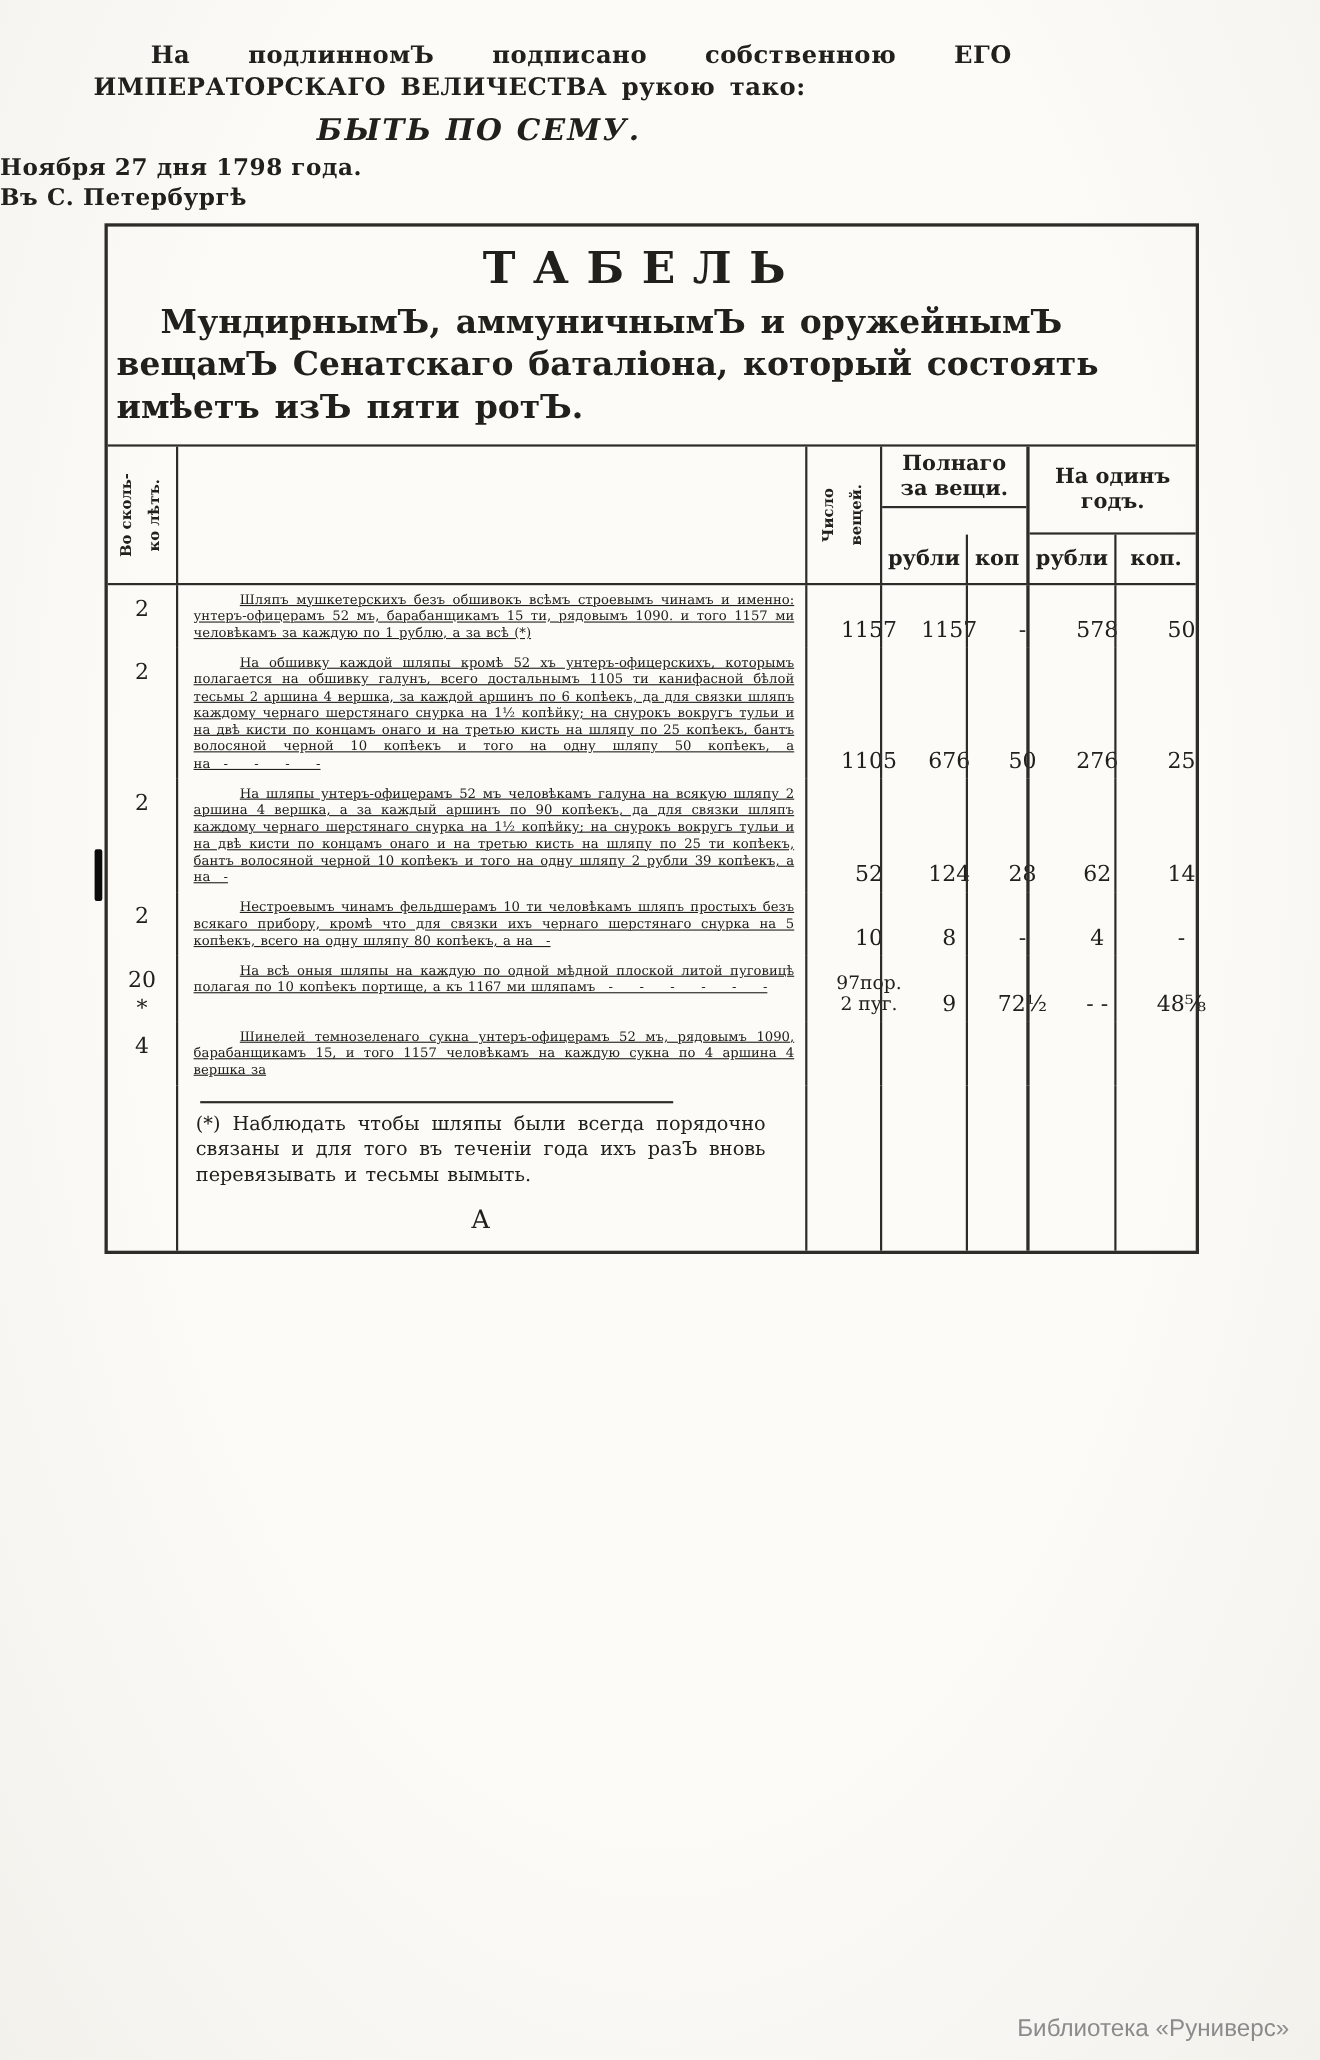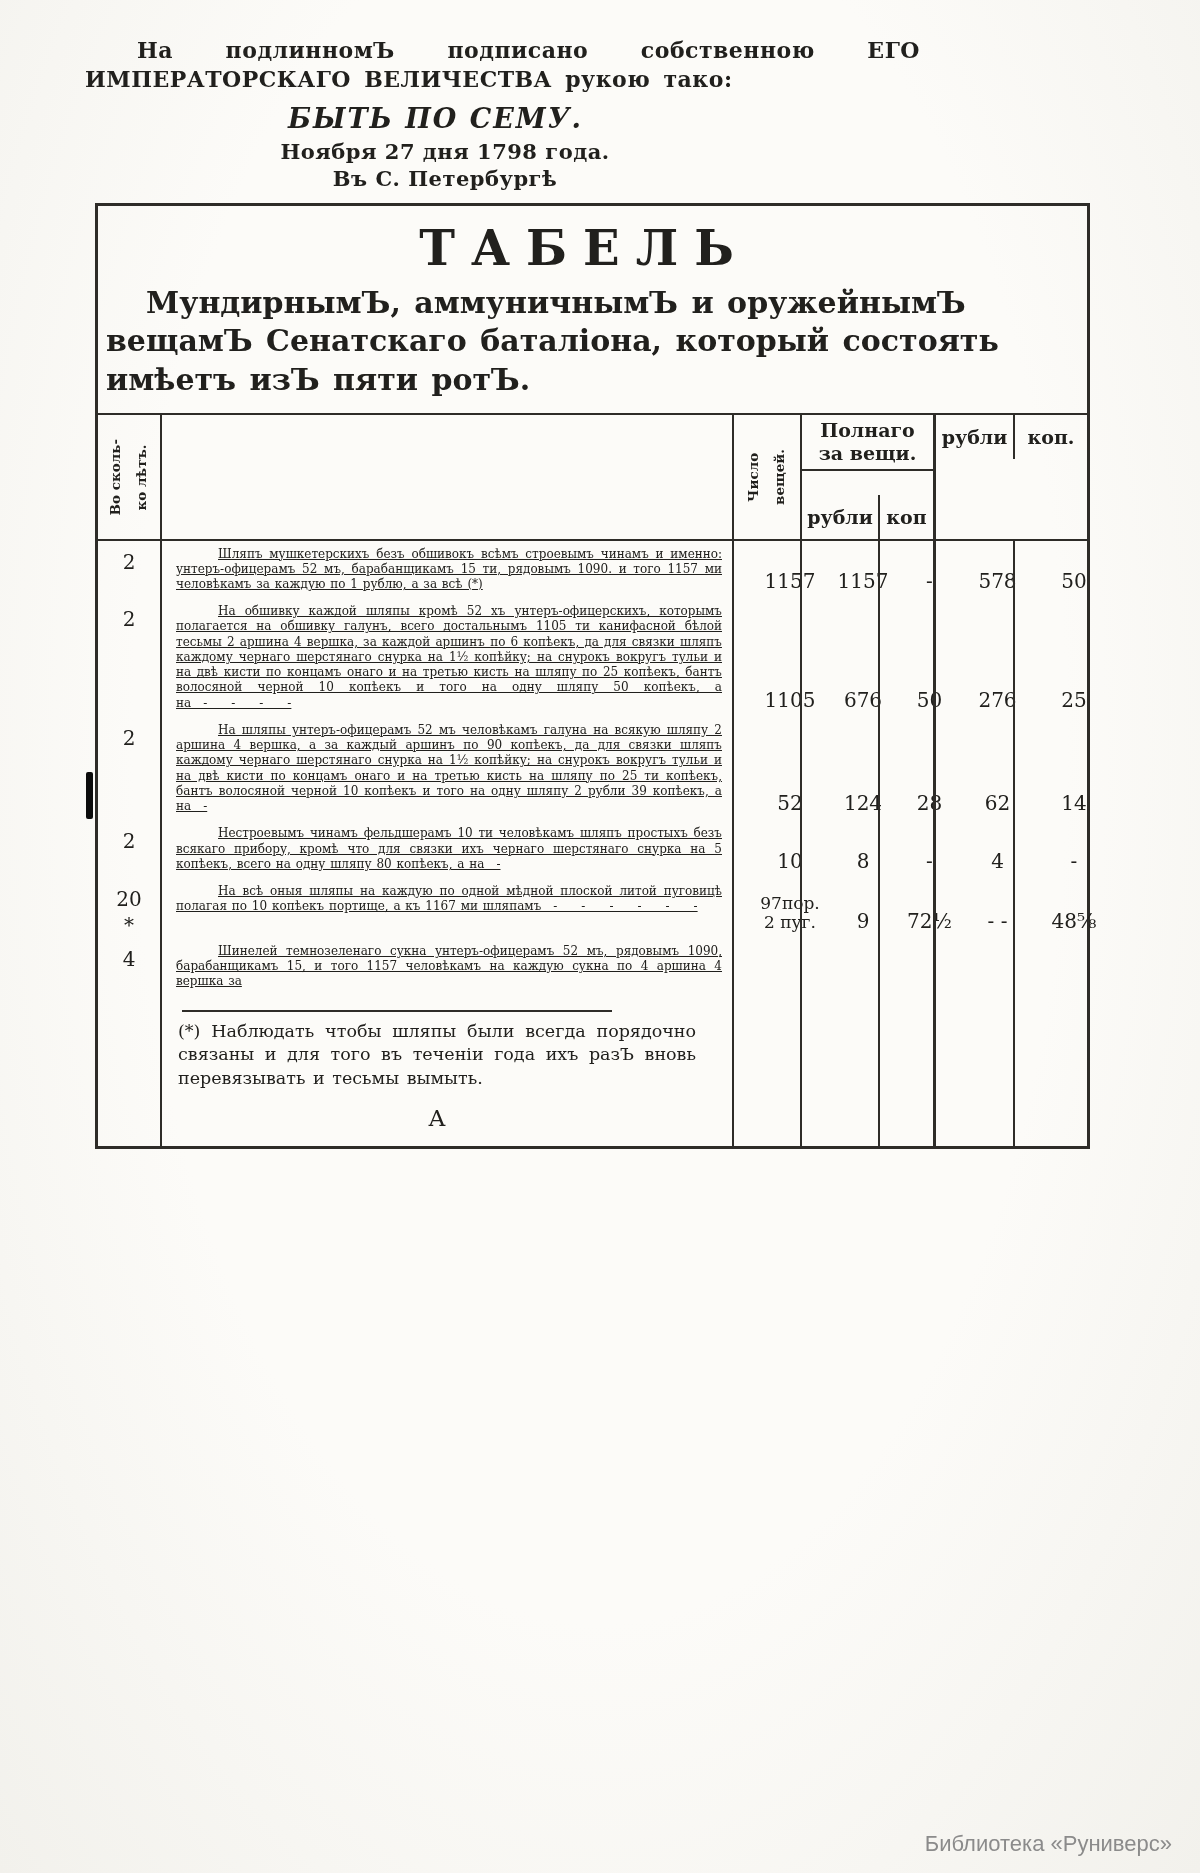--- a/index.html
+++ b/index.html
@@ -21,21 +21,21 @@
     font-size:22px; line-height:1.3; font-weight:bold;
     text-indent:52px; text-align:justify; word-spacing:5px;
     letter-spacing:0.5px;
   }
   .decree {
     margin:10px 0 0 288px;
     font-size:27px; font-weight:bold; font-style:italic; letter-spacing:2px;
   }
   .dateblock {
     margin:4px 310px 0 0;
-    text-align:center; font-size:21px; font-weight:bold; line-height:1.3;
+    text-align:left; font-size:21px; font-weight:bold; line-height:1.3;
     letter-spacing:0.5px;
   }
 
   
   .frame {
     box-sizing:border-box;
     margin:10px 0 0 95px;
     width:995px;
     border:3px solid #2e2c28;
     background:transparent;
@@ -44,21 +44,21 @@
     display:grid;
     grid-template-columns:62px 572px 68px 78px 55px 80px 74px;
   }
   .cell { box-sizing:border-box; }
   .bl { border-left:2px solid #2e2c28;gap:24px; }
   .bl3 { border-left:3px solid #2e2c28; }
 
   .title-row {
     grid-column:1 / -1;
     text-align:center;
-    font-size:48px; font-weight:bold; letter-spacing:16px;
+    font-size:40px; font-weight:bold; letter-spacing:16px;
     padding:14px 16px 4px 0;
   }
   .subtitle-row {
     grid-column:1 / -1;
     font-size:30px; font-weight:bold; line-height:1.28;
     text-indent:40px;
     padding:4px 12px 14px 8px;
     border-bottom:2px solid #2e2c28;
     word-spacing:3px;
   }
@@ -159,20 +159,21 @@
 вещей.</span>
       </div>
       <div class="cell hdr group bl" style="grid-column:4 / span 2">
         <div class="glabel">Полнаго за вещи.</div>
         <div class="gsub sub1">
           <div class="gcell">рубли</div>
           <div class="gcell bl">коп</div>
         </div>
       </div>
       <div class="cell hdr group bl3" style="grid-column:6 / span 2">
+        <div class="glabel">На одинъ годъ.</div>
         <div class="gsub sub2">
           <div class="gcell">рубли</div>
           <div class="gcell bl">коп.</div>
         </div>
       </div>
 
       <div class="cell ycell">2</div>
       <div class="cell dcell bl">Шляпъ мушкетерскихъ безъ обшивокъ всѣмъ строевымъ чинамъ и именно: унтеръ-офицерамъ 52 мъ, барабанщикамъ 15 ти, рядовымъ 1090. и того 1157 ми человѣкамъ за каждую по 1 рублю, а за всѣ (*)</div>
       <div class="cell ncell bl">1157</div>
       <div class="cell ncell bl">1157</div>

